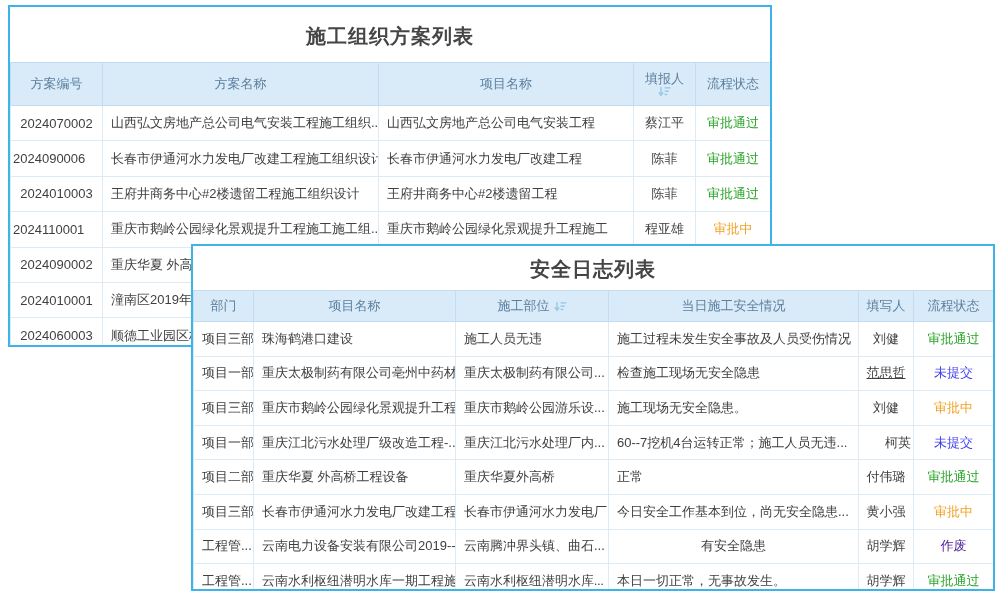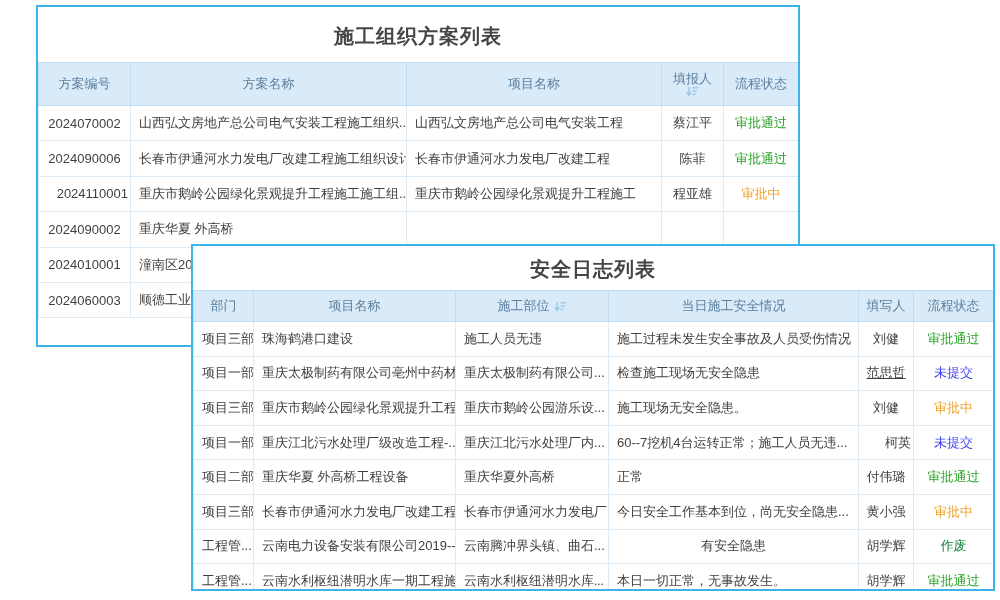--- a/index.html
+++ b/index.html
@@ -5,21 +5,21 @@
   html,body{margin:0;padding:0;}
   body{
     width:1000px;height:600px;position:relative;background:#ffffff;
     font-family:"Liberation Sans","DejaVu Sans",sans-serif;
     overflow:hidden;
   }
   .panel{
     position:absolute;background:#fff;box-sizing:border-box;
     border:2px solid var(--accent,#3cb3e9);overflow:hidden;
   }
-  .panel.back{left:8px;top:5px;width:764px;height:342px;z-index:1;margin-left:28px;}
+  .panel.back{left:8px;top:5px;width:764px;height:342px;z-index:1;}
   .panel.front{left:191px;top:244px;width:804px;height:347px;z-index:5;}
   .panel-title{
     margin:0;text-align:center;font-size:20px;font-weight:bold;color:#454545;
     letter-spacing:1px;
   }
   .back .panel-title{height:55px;line-height:58px;}
   .front .panel-title{height:44px;line-height:46px;}
   table.grid{border-collapse:collapse;table-layout:fixed;width:100%;}
   table.grid th{
     background:var(--header-bg,#d9ebf8);color:var(--header-text,#5c7f9e);
@@ -94,28 +94,35 @@
       </thead>
     <tbody>
         <tr>
           <td class="cell link" style="text-align: center; padding: 0px 2px;">2024070002</td>
           <td class="cell link" style="text-align: left;">山西弘文房地产总公司电气安装工程施工组织...</td>
           <td class="cell link" style="text-align: left;">山西弘文房地产总公司电气安装工程</td>
           <td class="cell link" style="text-align: center; padding: 0px 2px;">蔡江平</td>
           <td class="cell status" style="text-align: center; padding: 0px 2px; color: rgb(40, 164, 40);">审批通过</td>
         </tr>
         <tr>
-          <td class="cell link" style="text-align: center; padding: 0px 2px;">2024090006</td>
+          <td class="cell link" style="padding: 0px 2px;">2024090006</td>
           <td class="cell link" style="text-align: left;">长春市伊通河水力发电厂改建工程施工组织设计</td>
           <td class="cell link" style="text-align: left;">长春市伊通河水力发电厂改建工程</td>
           <td class="cell link" style="text-align: center; padding: 0px 2px;">陈菲</td>
           <td class="cell status" style="text-align: center; padding: 0px 2px; color: rgb(40, 164, 40);">审批通过</td>
         </tr>
         <tr>
-          <td class="cell link" style="text-align: right; padding: 0px 2px;">2024110001</td>
+          <td class="cell link" style="text-align: center; padding: 0px 2px;">2024010003</td>
+          <td class="cell link" style="text-align: left;">王府井商务中心#2楼遗留工程施工组织设计</td>
+          <td class="cell link" style="text-align: left;">王府井商务中心#2楼遗留工程</td>
+          <td class="cell link" style="text-align: center; padding: 0px 2px;">陈菲</td>
+          <td class="cell status" style="text-align: center; padding: 0px 2px; color: rgb(40, 164, 40);">审批通过</td>
+        </tr>
+        <tr>
+          <td class="cell link" style="text-align: left; padding: 0px 2px;">2024110001</td>
           <td class="cell link" style="text-align: left;">重庆市鹅岭公园绿化景观提升工程施工施工组...</td>
           <td class="cell link" style="text-align: left;">重庆市鹅岭公园绿化景观提升工程施工</td>
           <td class="cell link" style="text-align: center; padding: 0px 2px;">程亚雄</td>
           <td class="cell status" style="text-align: center; padding: 0px 2px; color: rgb(240, 161, 37);">审批中</td>
         </tr>
         <tr>
           <td class="cell link" style="text-align: center; padding: 0px 2px;">2024090002</td>
           <td class="cell link" style="text-align: left;">重庆华夏 外高桥</td>
           <td class="cell link" style="text-align: left;"></td>
           <td class="cell link" style="text-align: center; padding: 0px 2px;"></td>
@@ -241,21 +248,21 @@
           <td class="cell" style="text-align: left;">今日安全工作基本到位，尚无安全隐患...</td>
           <td class="cell link" style="text-align: center; padding: 0px 2px;">黄小强</td>
           <td class="cell status" style="text-align: center; padding: 0px 2px; color: rgb(240, 161, 37);">审批中</td>
         </tr>
         <tr>
           <td class="cell" style="text-align: left;">工程管...</td>
           <td class="cell link" style="text-align: left;">云南电力设备安装有限公司2019--...</td>
           <td class="cell" style="text-align: left;">云南腾冲界头镇、曲石...</td>
           <td class="cell" style="text-align: center;">有安全隐患</td>
           <td class="cell link" style="text-align: center; padding: 0px 2px;">胡学辉</td>
-          <td class="cell status" style="text-align: center; padding: 0px 2px; color: #15803d;">作废</td>
+          <td class="cell status" style="text-align: center; padding: 0px 2px; color: #4c1d95;">作废</td>
         </tr>
         <tr>
           <td class="cell" style="text-align: left;">工程管...</td>
           <td class="cell link" style="text-align: left;">云南水利枢纽潜明水库一期工程施...</td>
           <td class="cell" style="text-align: left; font-family: Liberation Serif, serif;">云南水利枢纽潜明水库...</td>
           <td class="cell" style="text-align: left;">本日一切正常，无事故发生。</td>
           <td class="cell link" style="text-align: center; padding: 0px 2px;">胡学辉</td>
           <td class="cell status" style="text-align: center; padding: 0px 2px; color: rgb(40, 164, 40);">审批通过</td>
         </tr>
       </tbody>

